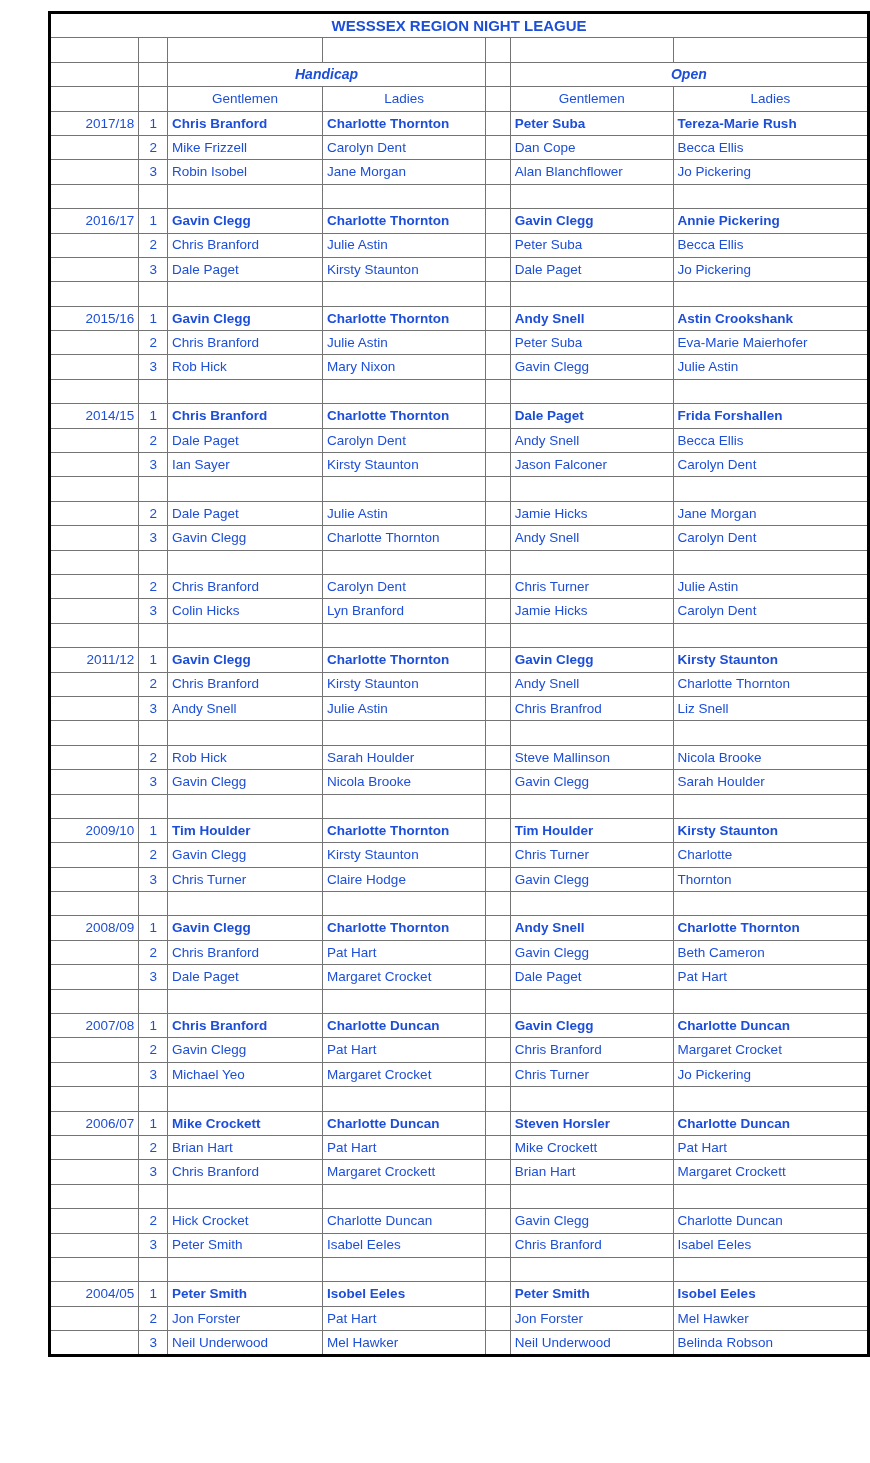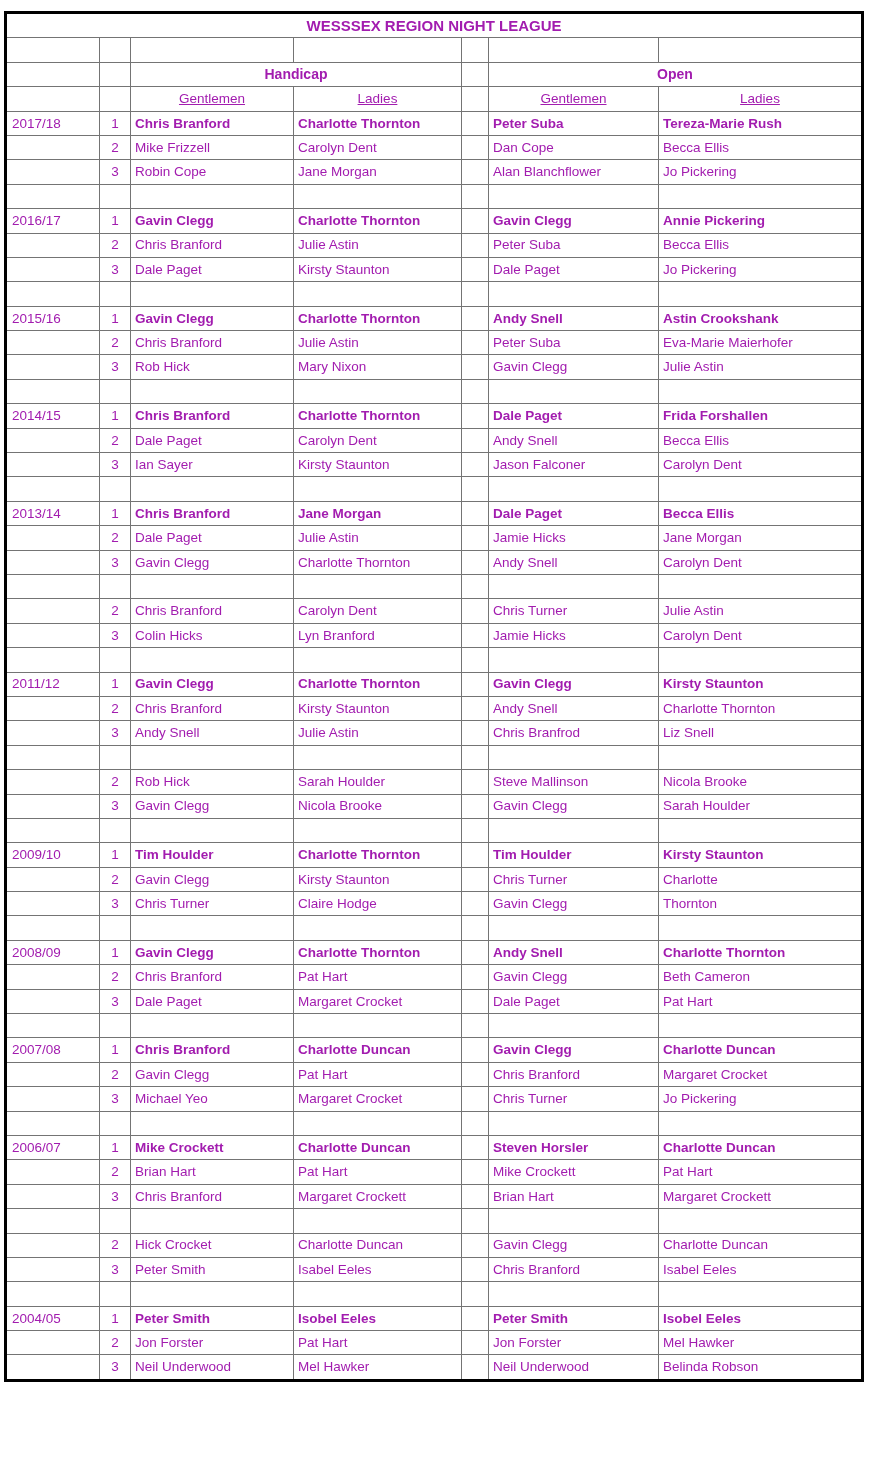--- a/index.html
+++ b/index.html
@@ -14,48 +14,49 @@
     position: absolute;
     left: 4px;
     top: 11px;
   }
   table {
     border-collapse: collapse;
     table-layout: fixed;
     border: 3px solid #000000;
     font-family: "Liberation Sans", sans-serif;
     font-size: 13.5px;
-    color: #a21caf;
+    color: #1d4ed8;
     background: #ffffff;
+    margin-left: 44px;
   }
   td {
     border: 1px solid #747474;
     height: 23.4px;
     padding: 0 4px;
     overflow: hidden;
     white-space: nowrap;
     vertical-align: middle;
     line-height: 1;
   }
   td.title-cell {
     font-weight: bold;
     text-align: center;
     font-size: 15px;
   }
   td.group-header {
     font-weight: bold;
     text-align: center;
     font-size: 14px;
+    font-style: italic;
   }
   td.sub-header {
     text-align: center;
-    text-decoration: underline;
   }
   td.year {
-    text-align: left;
+    text-align: right;
     padding-left: 5px;
   }
   td.pos {
     text-align: center;
     padding: 0 2px;
   }
   td.name {
     text-align: left;
   }
   td.winner {
@@ -119,21 +120,21 @@
           <td class="pos">2</td>
           <td class="name">Mike Frizzell</td>
           <td class="name">Carolyn Dent</td>
           <td></td>
           <td class="name">Dan Cope</td>
           <td class="name">Becca Ellis</td>
         </tr>
         <tr>
           <td class="year"></td>
           <td class="pos">3</td>
-          <td class="name">Robin Cope</td>
+          <td class="name">Robin Isobel</td>
           <td class="name">Jane Morgan</td>
           <td></td>
           <td class="name">Alan Blanchflower</td>
           <td class="name">Jo Pickering</td>
         </tr>
         <tr>
           <td></td>
           <td></td>
           <td></td>
           <td></td>
@@ -241,29 +242,20 @@
           <td class="name">Carolyn Dent</td>
         </tr>
         <tr>
           <td></td>
           <td></td>
           <td></td>
           <td></td>
           <td></td>
           <td></td>
           <td></td>
-        </tr>
-        <tr>
-          <td class="year">2013/14</td>
-          <td class="pos">1</td>
-          <td class="name winner">Chris Branford</td>
-          <td class="name winner">Jane Morgan</td>
-          <td></td>
-          <td class="name winner">Dale Paget</td>
-          <td class="name winner">Becca Ellis</td>
         </tr>
         <tr>
           <td class="year"></td>
           <td class="pos">2</td>
           <td class="name">Dale Paget</td>
           <td class="name">Julie Astin</td>
           <td></td>
           <td class="name">Jamie Hicks</td>
           <td class="name">Jane Morgan</td>
         </tr>

